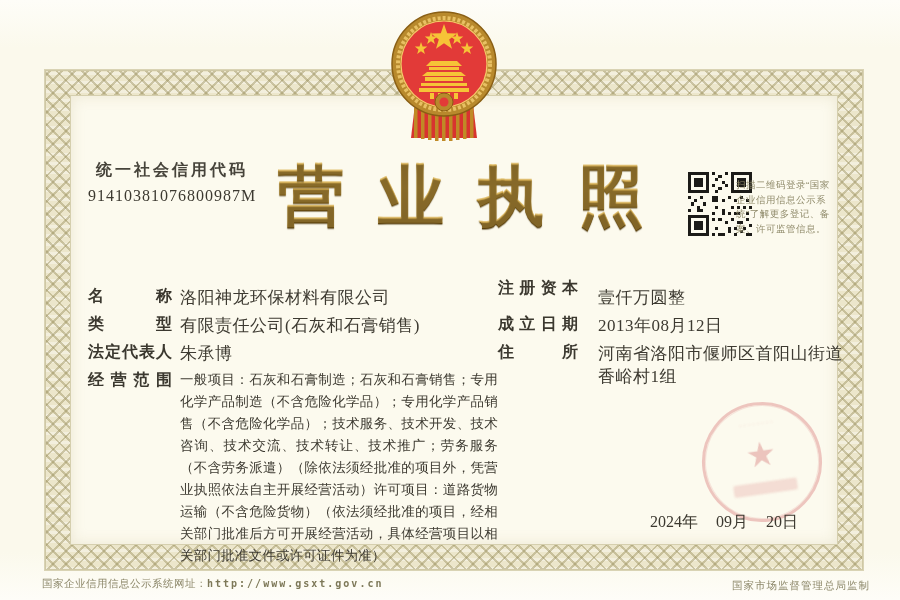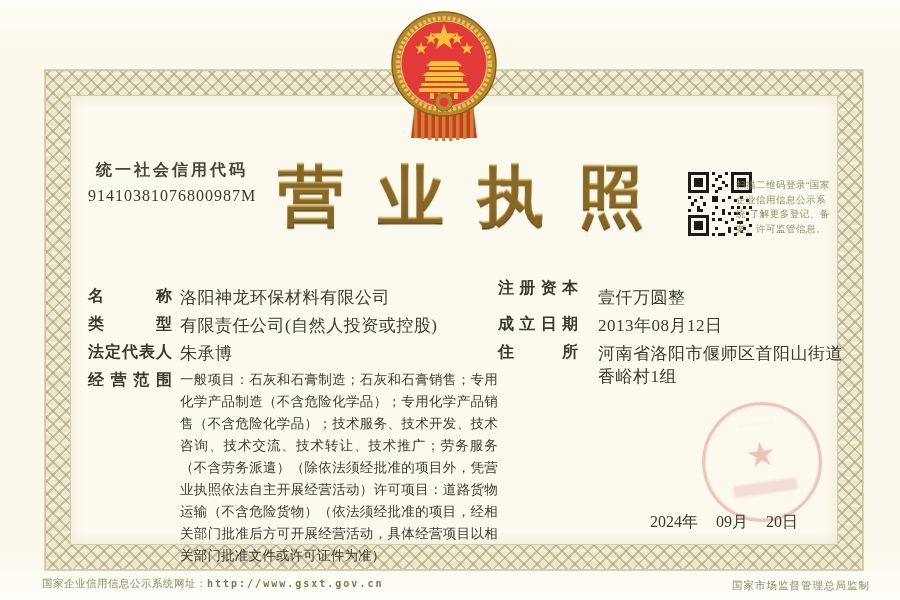--- a/index.html
+++ b/index.html
@@ -213,21 +213,21 @@
           <rect x="57" y="60" width="6" height="3"></rect>
       </g>
     </svg>
   </div>
   <div class="qr-caption">扫描二维码登录“国家企业信用信息公示系统”了解更多登记、备案、许可监管信息。</div>
 
   <div class="flabel" style="left:88px; top:286px;">名称</div>
   <div class="fvalue" style="left:180px; top:286px; width:320px;">洛阳神龙环保材料有限公司</div>
 
   <div class="flabel" style="left:88px; top:314px;">类型</div>
-  <div class="fvalue" style="left:180px; top:314px; width:320px;">有限责任公司(自然人投资或控股)</div>
+  <div class="fvalue" style="left:180px; top:314px; width:320px;">有限责任公司(石灰和石膏销售)</div>
 
   <div class="flabel" style="left:88px; top:342px;">法定代表人</div>
   <div class="fvalue" style="left:180px; top:342px; width:320px;">朱承博</div>
 
   <div class="flabel" style="left:88px; top:370px;">经营范围</div>
   <div class="fvalue scope-value" style="left:180px; top:369px;">一般项目：石灰和石膏制造；石灰和石膏销售；专用化学产品制造（不含危险化学品）；专用化学产品销售（不含危险化学品）；技术服务、技术开发、技术咨询、技术交流、技术转让、技术推广；劳务服务（不含劳务派遣）（除依法须经批准的项目外，凭营业执照依法自主开展经营活动）许可项目：道路货物运输（不含危险货物）（依法须经批准的项目，经相关部门批准后方可开展经营活动，具体经营项目以相关部门批准文件或许可证件为准）</div>
 
   <div class="flabel" style="left:498px; top:278px; width:80px;">注册资本</div>
   <div class="fvalue" style="left:598px; top:286px; width:254px;">壹仟万圆整</div>
 

